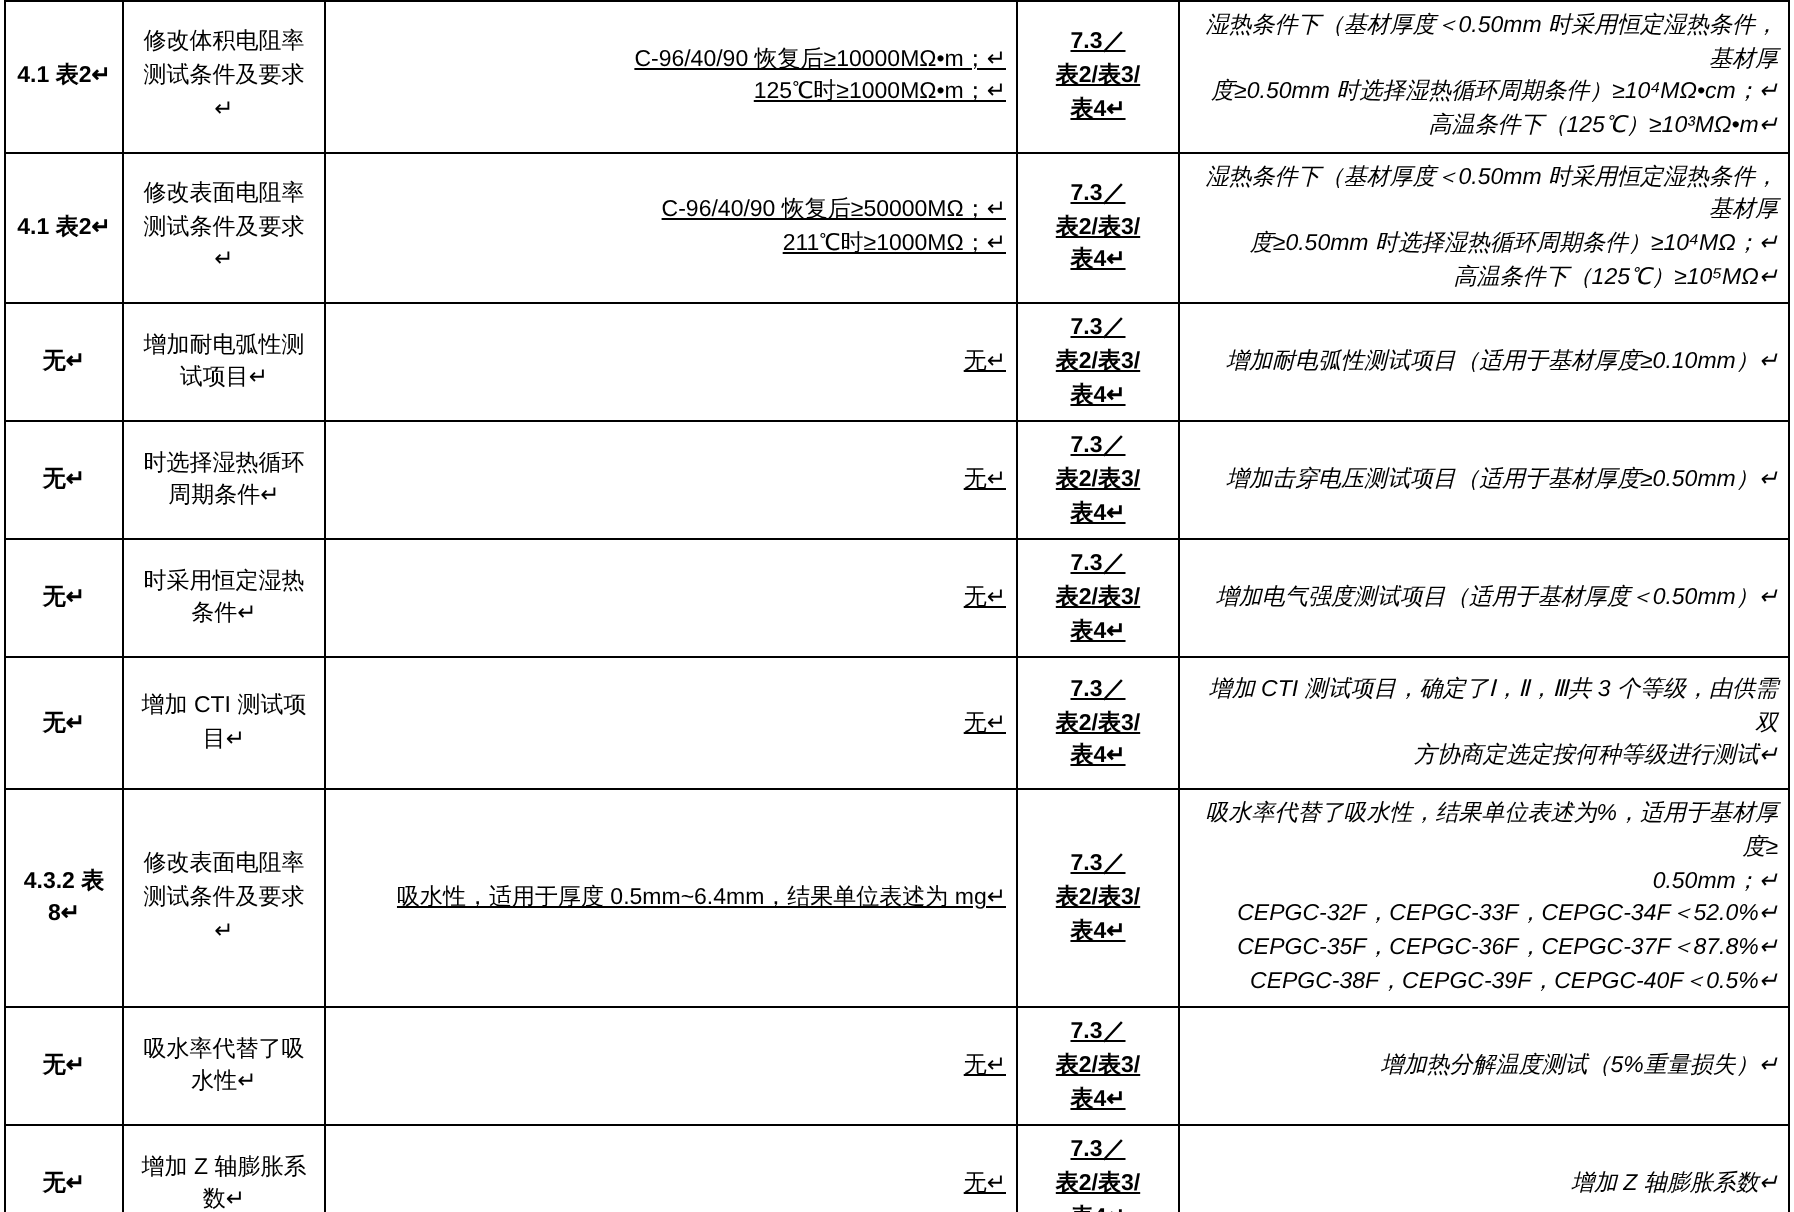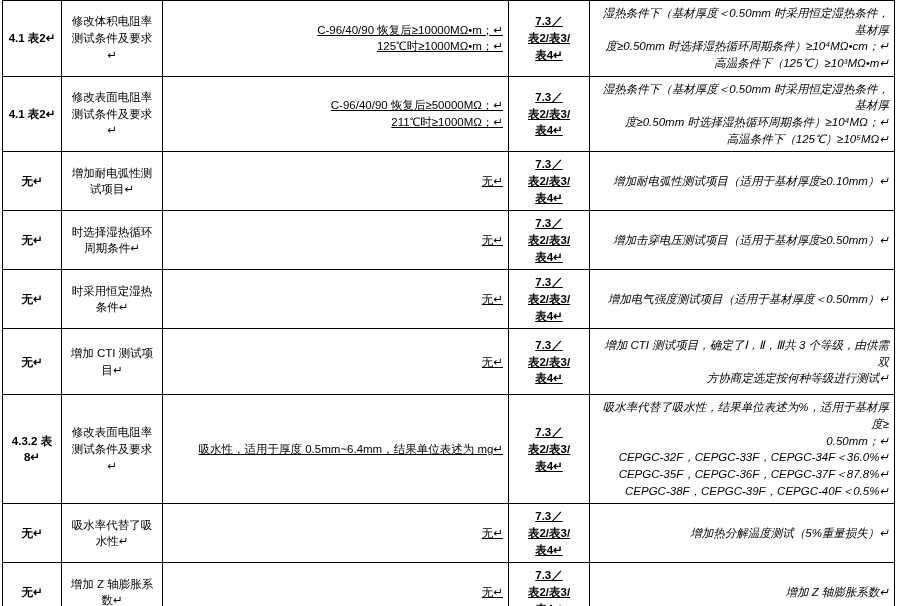--- a/index.html
+++ b/index.html
@@ -221,21 +221,21 @@
           <span class="line">吸水性，适用于厚度 0.5mm~6.4mm，结果单位表述为 mg↵</span>
         </td>
         <td class="c-ref">
           <span class="line">7.3／</span>
           <span class="line">表2/表3/</span>
           <span class="line">表4↵</span>
         </td>
         <td class="c-new">
           <span class="line">吸水率代替了吸水性，结果单位表述为%，适用于基材厚度≥</span>
           <span class="line">0.50mm；↵</span>
-          <span class="line">CEPGC-32F，CEPGC-33F，CEPGC-34F＜36.0%↵</span>
+          <span class="line">CEPGC-32F，CEPGC-33F，CEPGC-34F＜52.0%↵</span>
           <span class="line">CEPGC-35F，CEPGC-36F，CEPGC-37F＜87.8%↵</span>
           <span class="line">CEPGC-38F，CEPGC-39F，CEPGC-40F＜0.5%↵</span>
         </td>
       </tr>
 
       <tr class="row-h4">
         <td class="c-clause">
           <span class="line">无↵</span>
         </td>
         <td class="c-change">

